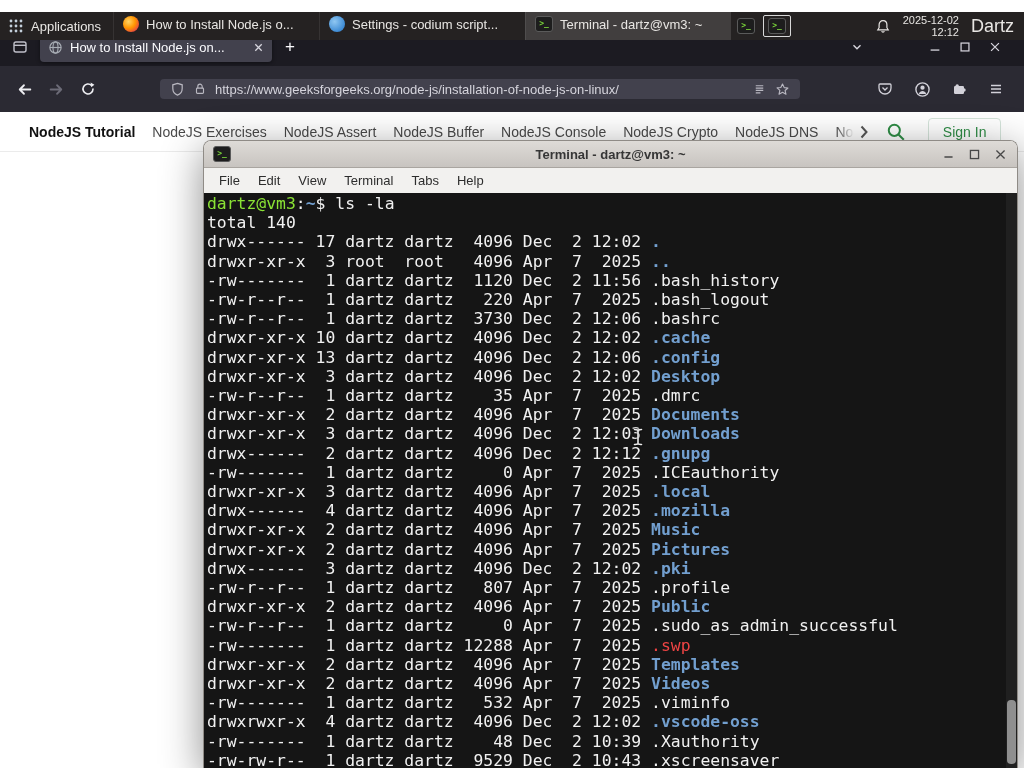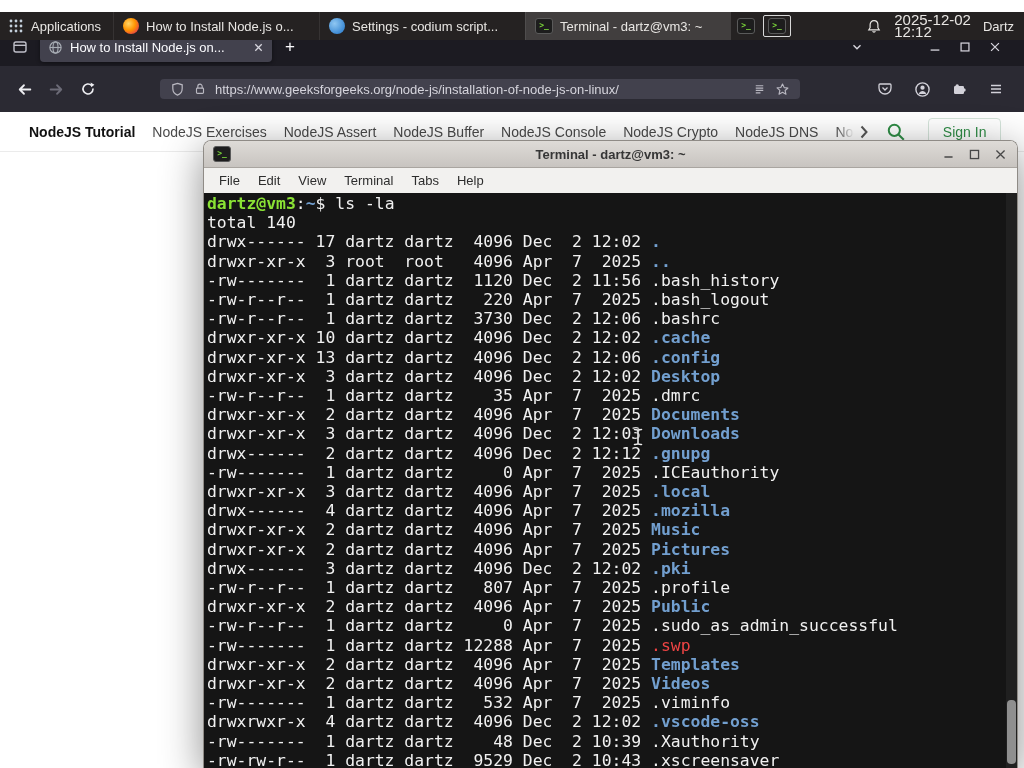--- a/index.html
+++ b/index.html
@@ -5,32 +5,32 @@
   *{margin:0;padding:0;box-sizing:border-box}
   html,body{width:1024px;height:768px;overflow:hidden;background:#fff;
     font-family:"Liberation Sans",sans-serif}
   #stage{position:relative;width:1024px;height:768px;background:#fff;overflow:hidden}
 
   
   #panel{position:absolute;top:12px;left:0;width:1024px;height:28px;background:#252222;
     display:flex;align-items:stretch;color:#e8e6e3;font-size:13px;z-index:50}
   .panel-item{display:flex;align-items:center;gap:7px;padding:0 10px}
   #app-menu{padding:0 12px 0 8px}
-  .win-btn{width:206px;border-left:1px solid rgba(255,255,255,.08);padding:0 9px;
-    display:flex;align-items:center;gap:7px;min-width:0}
+  .win-btn{width:206px;border-left:1px solid rgba(255,255,255,.08);padding:8px 9px;
+    display:flex;align-items:flex-end;gap:7px;min-width:0}
   .win-btn .lbl{white-space:nowrap;overflow:hidden;flex:1}
   .win-btn.active{background:rgba(255,255,255,.13)}
   .term-glyph{display:inline-flex;align-items:center;justify-content:center;flex:none;
     width:18px;height:16px;background:#1d1d1d;border:1px solid #5a5a5a;border-radius:3px;
     color:#7ad63a;font:bold 8px/8px "DejaVu Sans Mono",monospace}
   #tray{display:flex;align-items:center;gap:8px;margin-left:6px}
   #tray .boxed{border:1px solid #d8d8d8;border-radius:2px;padding:2px 4px;display:flex;align-items:center}
   #panel-right{margin-left:auto;display:flex;align-items:center;gap:12px;padding-right:10px}
-  #clock{text-align:left;font-size:15px;line-height:12.5px;white-space:nowrap}
-  #user-name{font-size:13px}
+  #clock{text-align:right;font-size:11px;line-height:12.5px;white-space:nowrap}
+  #user-name{font-size:18px}
 
   
   #firefox{position:absolute;top:28px;left:0;width:1024px;height:740px}
   #tabbar{height:38px;background:#1c1b22;display:flex;align-items:center;padding:0 6px}
   .icon-btn{display:flex;align-items:center;justify-content:center;border-radius:4px}
   #fx-view{width:28px;height:28px}
   #tab{width:232px;height:30px;background:#42414d;border-radius:4px;margin-left:6px;
     display:flex;align-items:center;gap:7px;padding:0 8px;color:#fbfbfe;font-size:13px;
     box-shadow:0 1px 4px rgba(0,0,0,.45);min-width:0}
   #tab .t{flex:1;white-space:nowrap;overflow:hidden}
@@ -67,21 +67,21 @@
     display:flex;align-items:center;border-bottom:1px solid #a9a5a0}
   #title-text{flex:1;text-align:center;font-weight:bold;font-size:13px;color:#363636}
   #title-icon{position:absolute;left:9px;top:5px}
   #title-btns{position:absolute;right:10px;top:0;height:100%;display:flex;align-items:center;gap:13px}
   #menubar{height:25px;background:#f2f1ef;display:flex;align-items:center;padding-left:6px;
     font-size:13px;color:#2d2d2d}
   .menu-item{padding:0 9px;cursor:pointer}
   #term-body{position:relative;height:576px;background:#151515;overflow:hidden}
   #term-out{font:16.4px/19.2px "DejaVu Sans Mono",monospace;white-space:pre;padding:1px 0 0 3px}
   .c-f{color:#f1f1f1}
-  .c-g{color:#8ae234;font-weight:bold}
+  .c-g{color:#8ae234;font-weight:normal}
   .c-b{color:#729fcf;font-weight:bold}
   .c-d{color:#ef4444}
   #term-scroll{position:absolute;top:0;right:0;width:11px;height:100%;background:rgba(255,255,255,.05)}
   #term-thumb{position:absolute;right:1px;bottom:5px;width:9px;height:64px;background:#9b9b9b;
     border-radius:4px;opacity:.9}
 
   #mouse-cursor{position:absolute;left:632px;top:428px;z-index:30;pointer-events:none;
     filter:drop-shadow(0 0 1px #000)}
 </style>
 </head>

